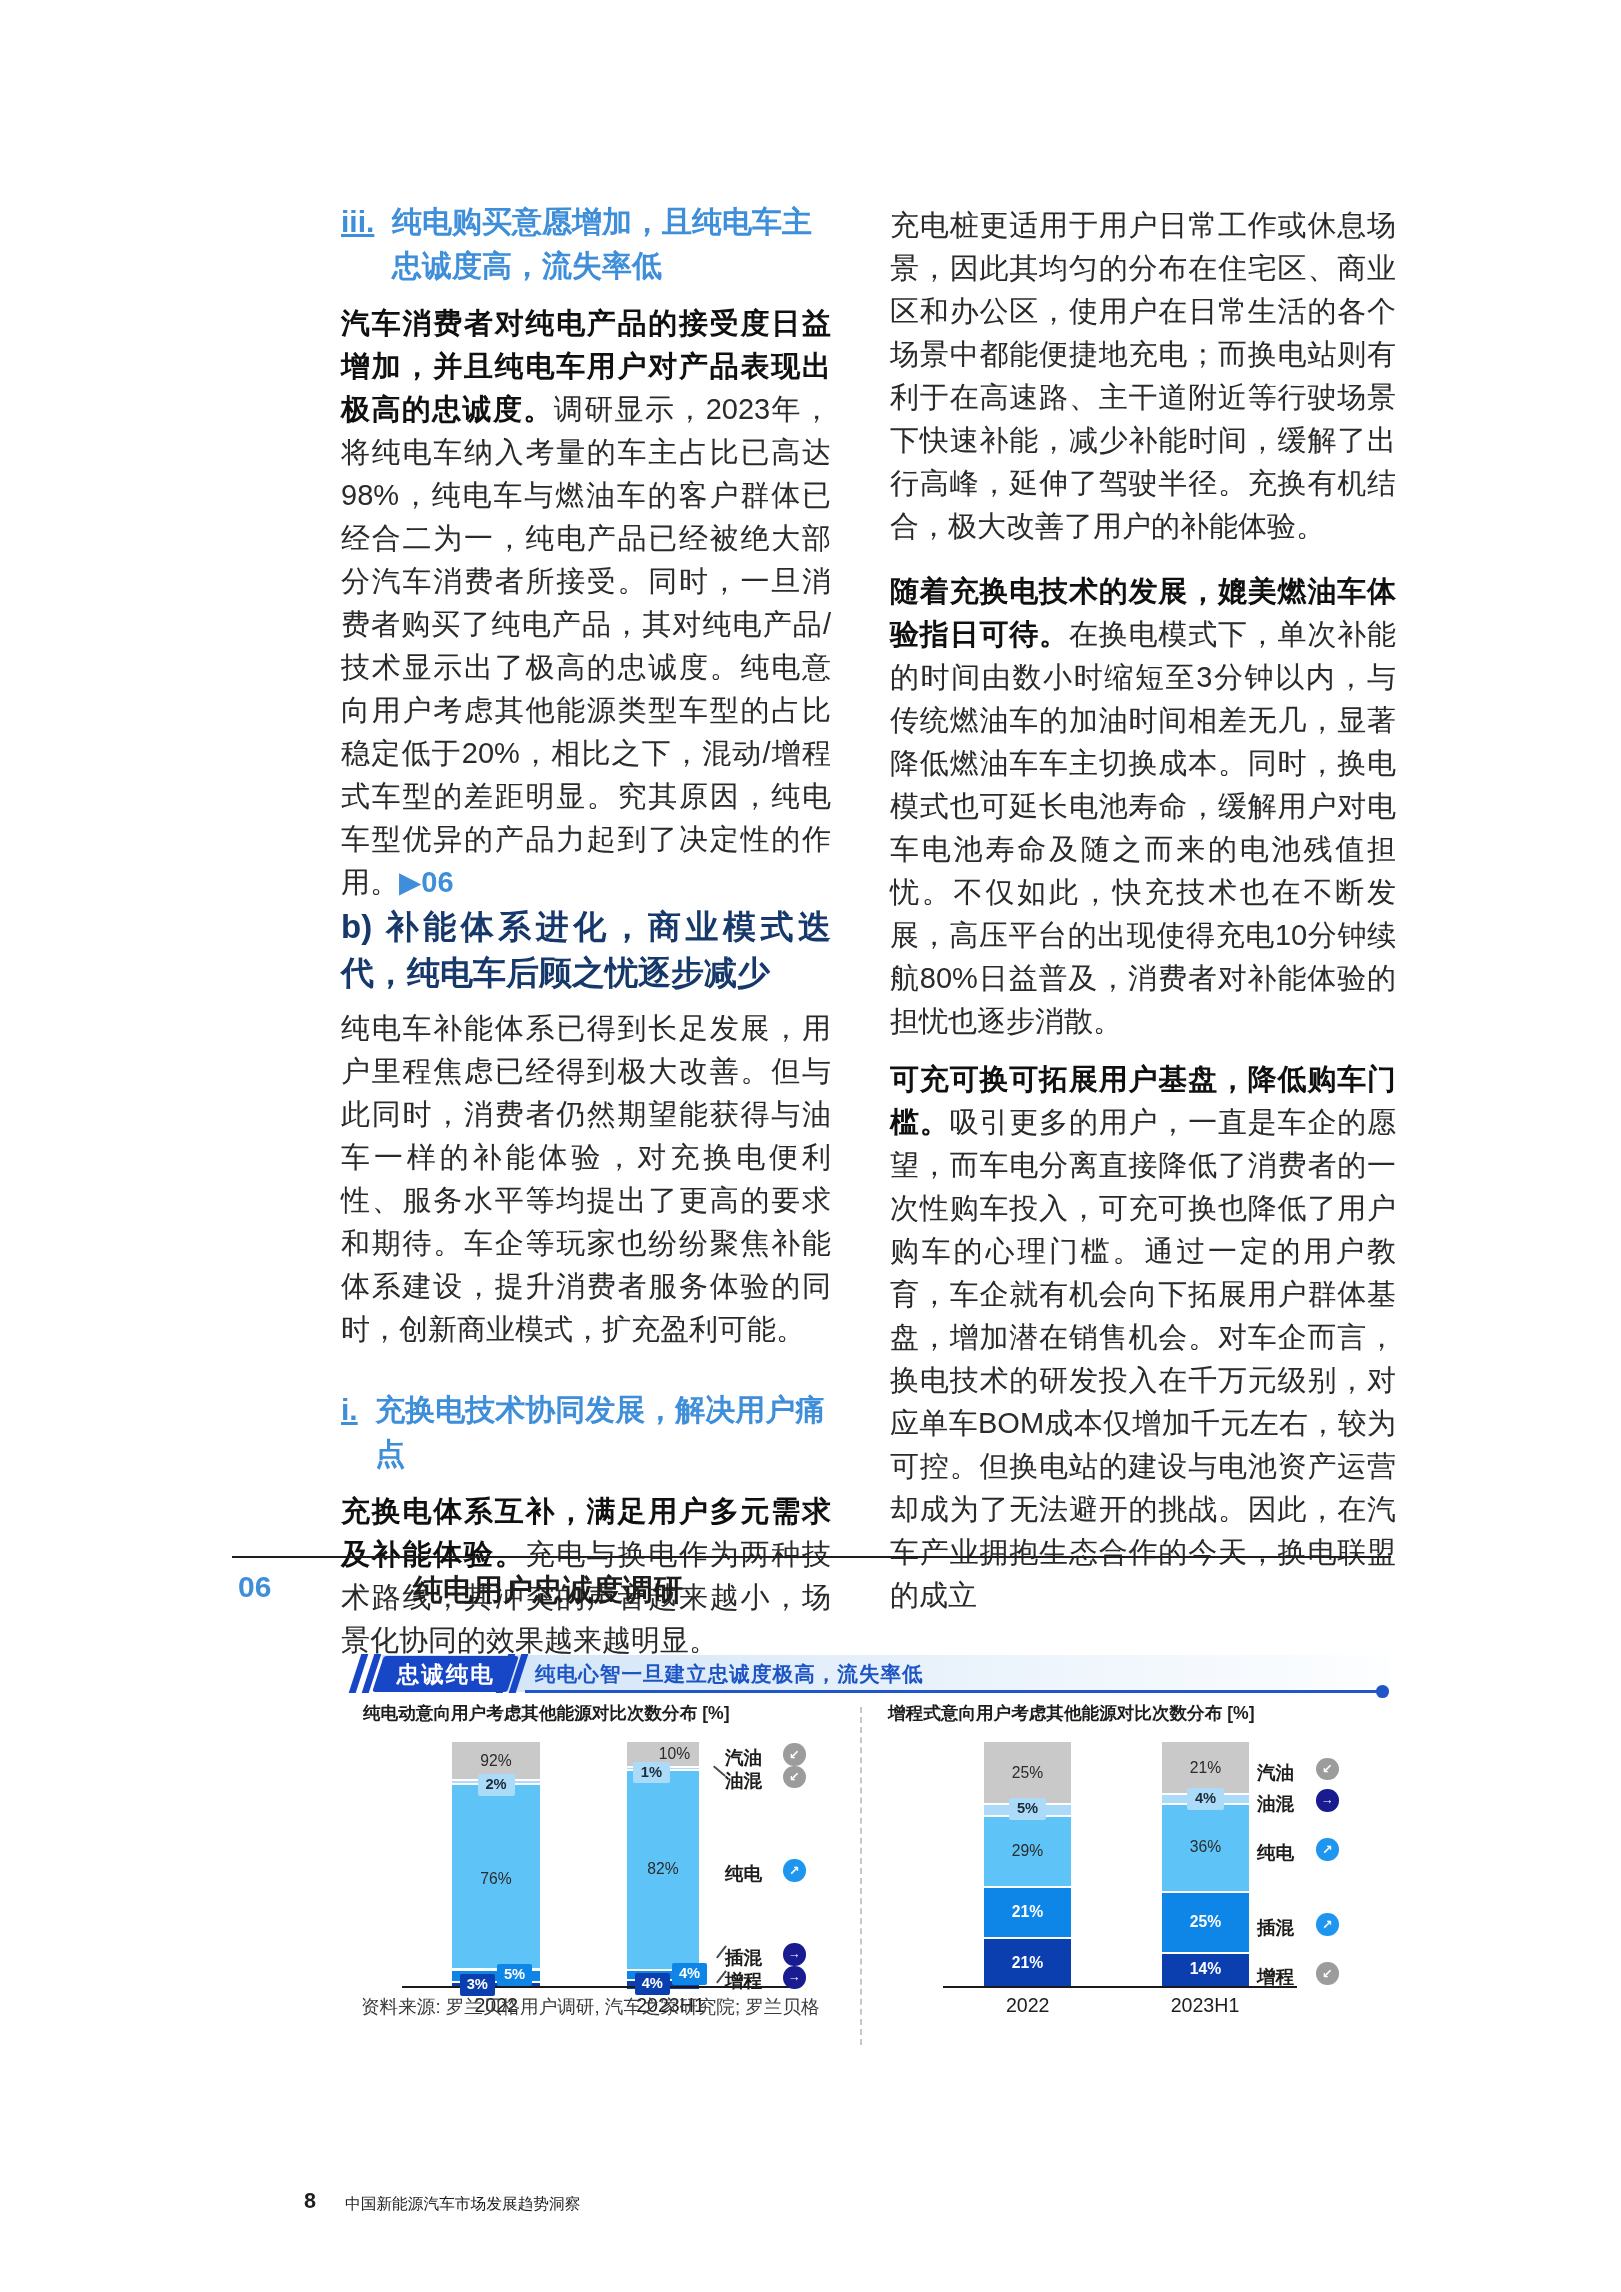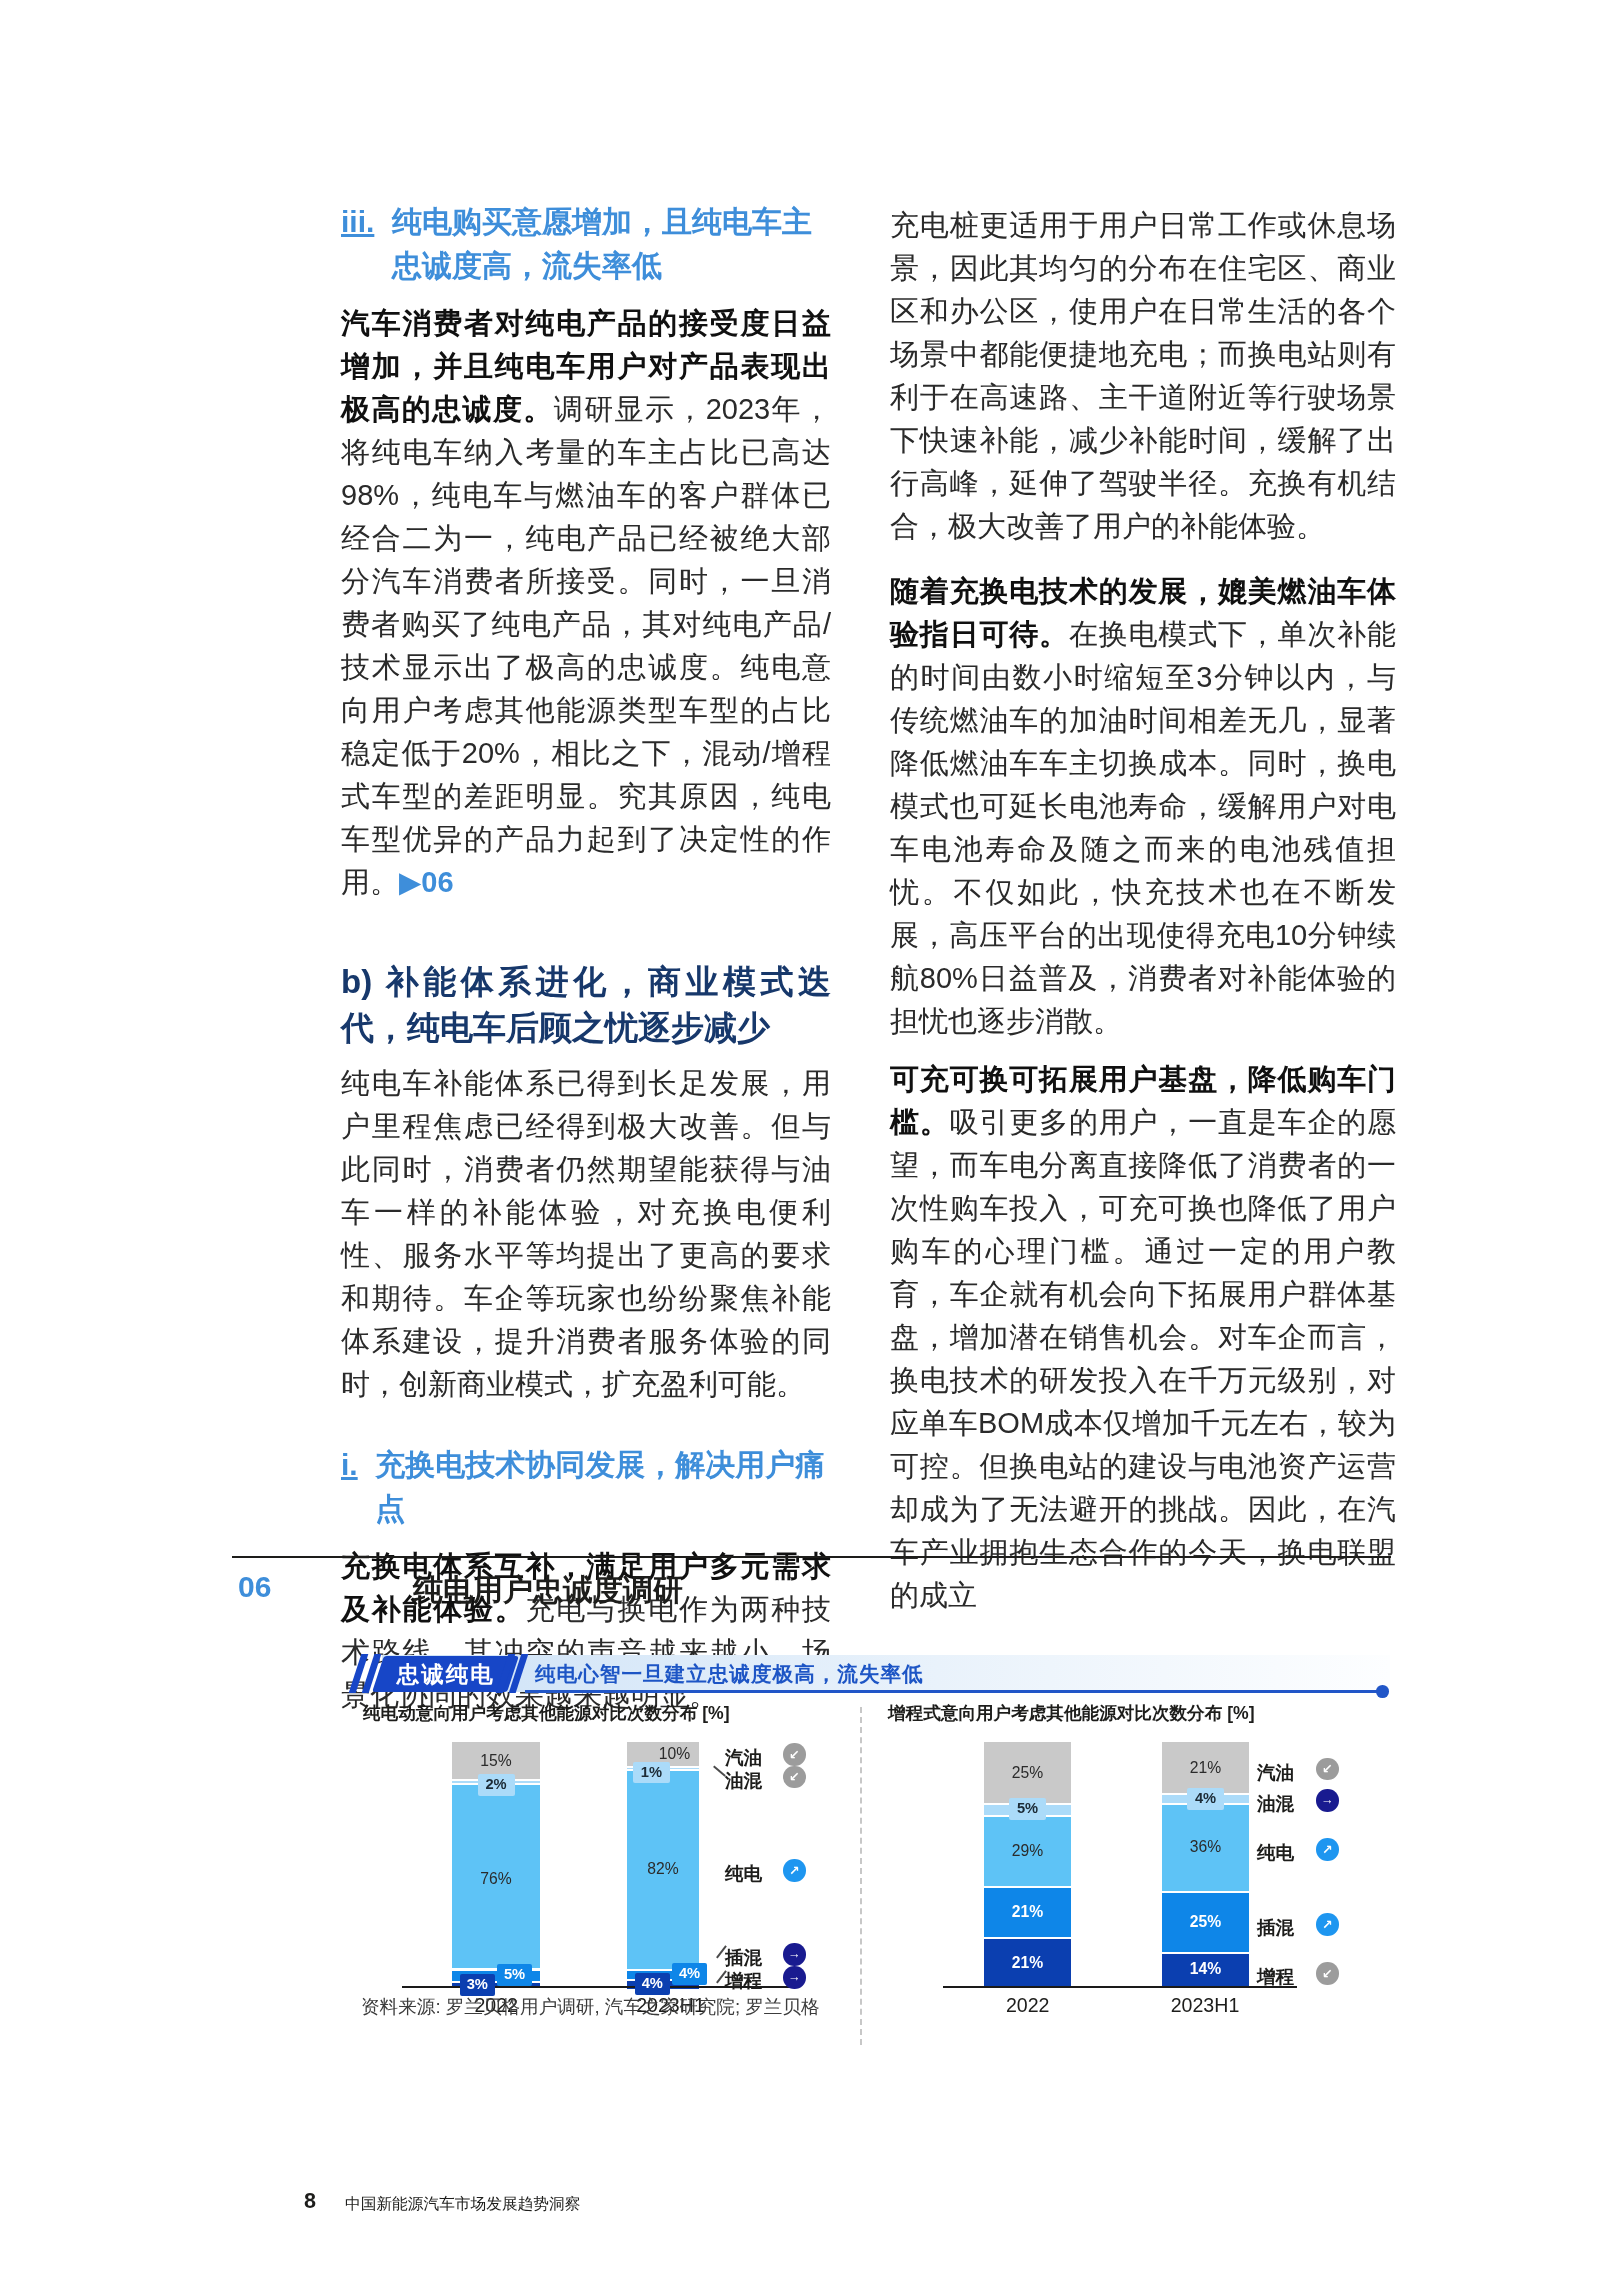--- a/index.html
+++ b/index.html
@@ -50,21 +50,21 @@
 <body>
 
 <div class="page">
 
   <div class="col" style="left:341px;top:200px;width:490px;">
     <div class="h-blue">
       <span class="mk">iii.</span>
       <span>纯电购买意愿增加，且纯电车主忠诚度高，流失率低</span>
     </div>
     <p style="margin-top:13.7px;"><b>汽车消费者对纯电产品的接受度日益增加，并且纯电车用户对产品表现出极高的忠诚度。</b><span>调研显示，2023年，将纯电车纳入考量的车主占比已高达98%，纯电车与燃油车的客户群体已经合二为一，纯电产品已经被绝大部分汽车消费者所接受。同时，一旦消费者购买了纯电产品，其对纯电产品/技术显示出了极高的忠诚度。纯电意向用户考虑其他能源类型车型的占比稳定低于20%，相比之下，混动/增程式车型的差距明显。究其原因，纯电车型优异的产品力起到了决定性的作用。</span><span class="link-blue">▶06</span></p>
-    <div class="h-navy" style="margin-top:55px;">b) 补能体系进化，商业模式迭代，纯电车后顾之忧逐步减少</div>
+    <div class="h-navy" style="">b) 补能体系进化，商业模式迭代，纯电车后顾之忧逐步减少</div>
     <p style="margin-top:11.8px;">纯电车补能体系已得到长足发展，用户里程焦虑已经得到极大改善。但与此同时，消费者仍然期望能获得与油车一样的补能体验，对充换电便利性、服务水平等均提出了更高的要求和期待。车企等玩家也纷纷聚焦补能体系建设，提升消费者服务体验的同时，创新商业模式，扩充盈利可能。</p>
     <div class="h-blue" style="margin-top:37px;">
       <span class="mk">i.</span>
       <span>充换电技术协同发展，解决用户痛点</span>
     </div>
     <p style="margin-top:13.7px;"><b>充换电体系互补，满足用户多元需求及补能体验。</b><span>充电与换电作为两种技术路线，其冲突的声音越来越小，场景化协同的效果越来越明显。</span></p>
   </div>
 
   <div class="col" style="left:890px;top:204px;width:506px;">
     <p>充电桩更适用于用户日常工作或休息场景，因此其均匀的分布在住宅区、商业区和办公区，使用户在日常生活的各个场景中都能便捷地充电；而换电站则有利于在高速路、主干道附近等行驶场景下快速补能，减少补能时间，缓解了出行高峰，延伸了驾驶半径。充换有机结合，极大改善了用户的补能体验。</p>
@@ -88,21 +88,21 @@
   <div class="underline"></div>
   <div class="udot"></div>
 
   <div class="subtitle" style="left:363px;">纯电动意向用户考虑其他能源对比次数分布 [%]</div>
   <div class="subtitle" style="left:888px;">增程式意向用户考虑其他能源对比次数分布 [%]</div>
   <div class="divider"></div>
 
   <div class="chart" style="left:412px;top:1742px;">
       <div class="bar" style="left: 40px; width: 88px; height: 244px;">
         <div class="seg" style="top: 0px; height: 37px; background: rgb(201, 201, 201);"></div>
-        <div class="il" style="top: 0px; line-height: 37px;">15%</div>
+        <div class="il" style="top: 0px; line-height: 37px;">92%</div>
         <div class="seg" style="top: 37px; height: 4.9px; background: rgb(171, 219, 249); border-top: 2px solid rgb(255, 255, 255);"></div>
         <div class="fl pale" style="top: 32px; left: 25.5px;">2%</div>
         <div class="seg" style="top: 41px; height: 185px; background: rgb(94, 195, 246); border-top: 2px solid rgb(255, 255, 255);"></div>
         <div class="il" style="top: 44px; line-height: 185px;">76%</div>
         <div class="seg" style="top: 227px; height: 12.2px; background: rgb(14, 134, 232); border-top: 2px solid rgb(255, 255, 255);"></div>
         <div class="fl blue" style="top: 222px; left: 45px;">5%</div>
         <div class="seg" style="top: 239px; height: 7.3px; background: rgb(11, 63, 176); border-top: 2px solid rgb(255, 255, 255);"></div>
         <div class="fl navy" style="top: 232px; left: 7.8px;">3%</div>
       </div>
       <div class="ylab" style="left: 15.7px; width: 137px;">2022</div>

